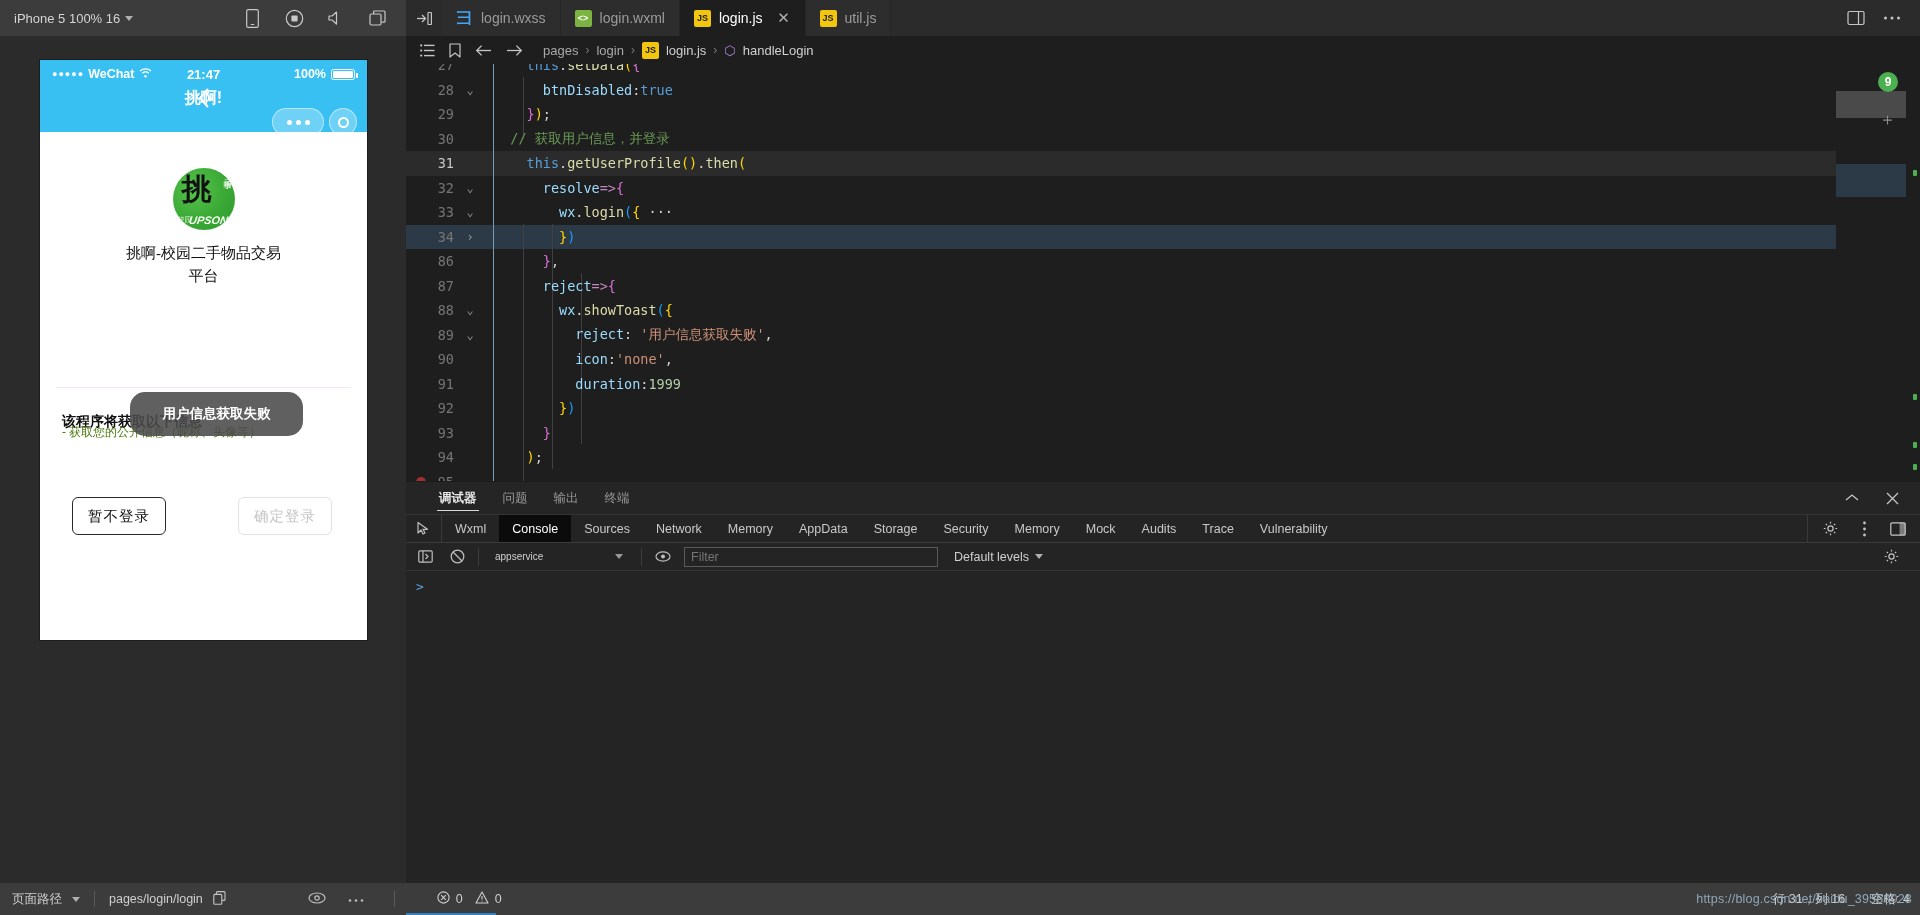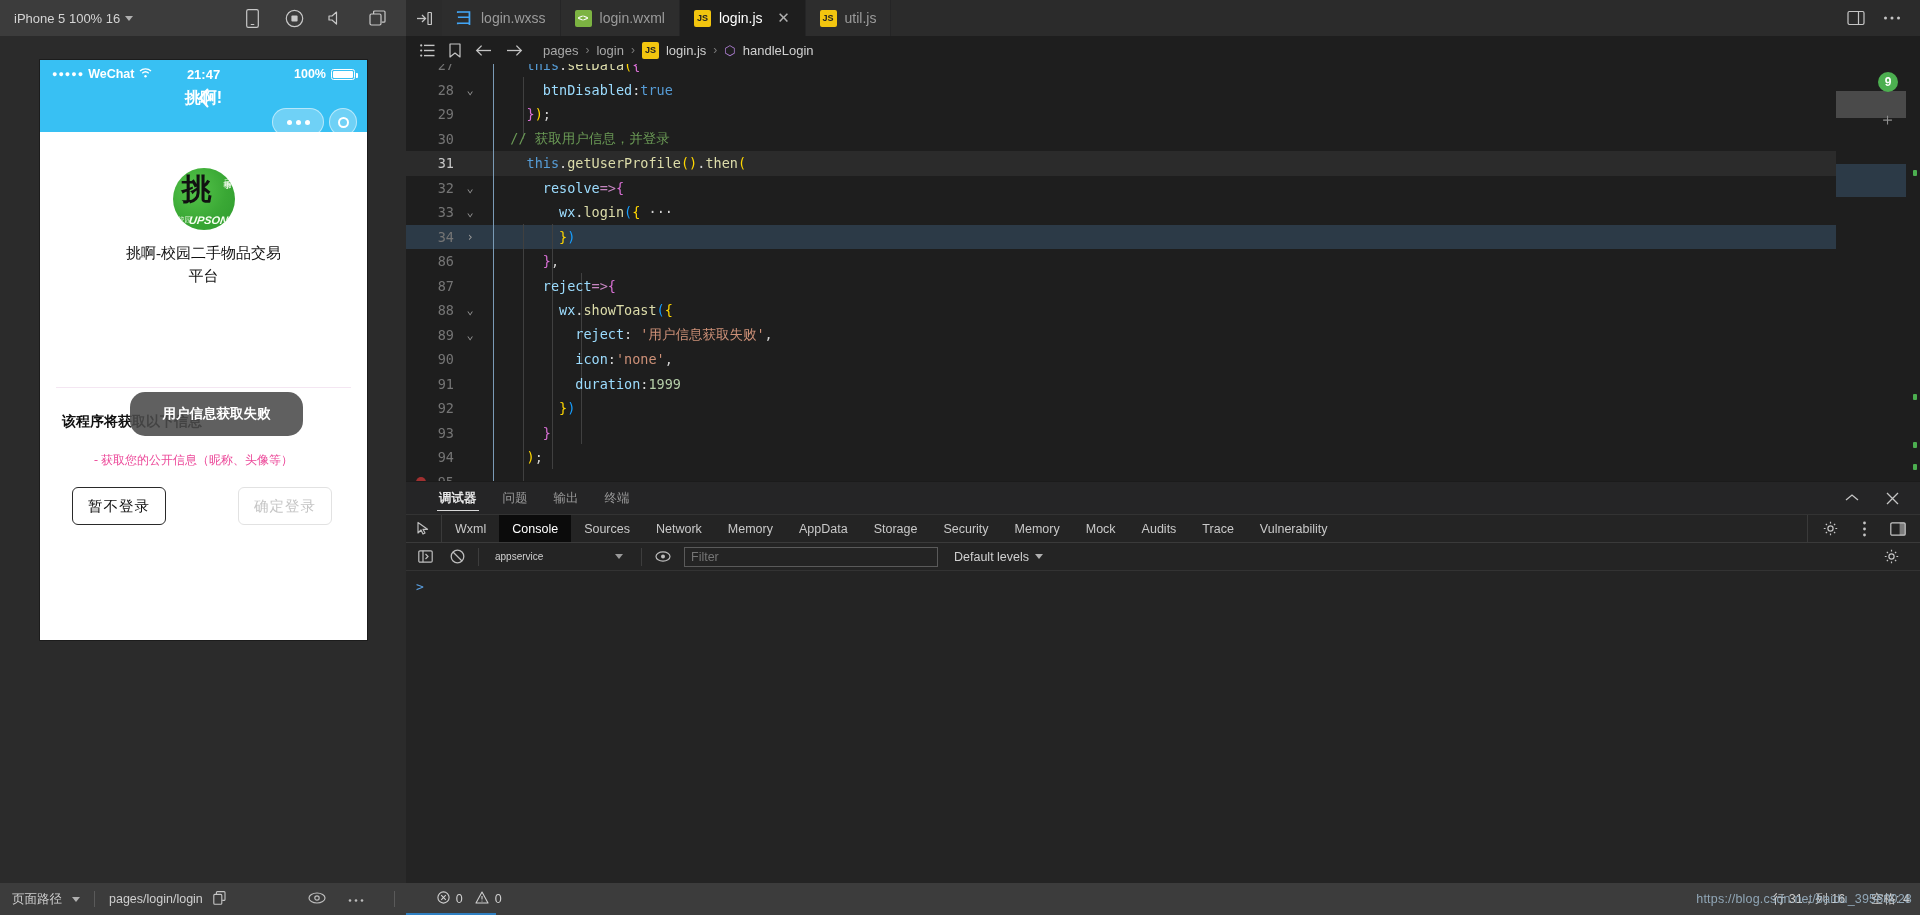--- a/index.html
+++ b/index.html
@@ -91,30 +91,30 @@
   .logo .glyph { position:absolute; left:9px; top:6px; font-size: 30px; font-weight: 900; color:#111; line-height:1; font-family:"Liberation Serif", serif;}
   .logo .vtext { position:absolute; right:4px; top:6px; font-size:8px; color:#e9f7e4; writing-mode: vertical-rl; line-height:1.05; letter-spacing:0px;}
   .logo .sub { position:absolute; left:5px; bottom:7px; font-size:7px; color:#dff3d8; line-height:1; }
   .logo .brand { position:absolute; right:6px; bottom:4px; font-size:11px; font-weight:900; color:#f5fff0; font-style: italic; font-family:"Liberation Sans", sans-serif; transform: skewX(-8deg);}
   .app-name { margin-top: 12px; font-size: 15px; color: #111; text-align:center; line-height: 1.5; width: 200px;
     font-family:"Liberation Serif", serif; font-weight: 500; }
 
   .hr-pink { position:absolute; left: 16px; right: 16px; top: 255px; height:1px; background:#f4e6f2; }
 
   .auth-title { position:absolute; left: 22px; top: 281px; font-size: 14px; color:#111; font-weight: 600; font-family:"Liberation Serif", serif;}
-  .auth-sub { position:absolute; left: 22px; top: 320px; font-size: 12px; color:#ec4899; font-family:"Liberation Serif", serif;margin-left:32px;}
+  .auth-sub { position:absolute; left: 22px; top: 292px; font-size: 12px; color:#4d7c0f; font-family:"Liberation Serif", serif;}
 
   .toast {
     position:absolute; left: 90px; top: 260px; width: 173px; height: 44px;
     background: rgba(74,74,74,0.88); border-radius: 15px; color:#fff;
     display:flex; align-items:center; justify-content:center; font-size: 13.5px; font-weight: 700;
     font-family:"Liberation Serif", serif;
   }
 
-  .btn-row { position:absolute; left: 0; right:0; top: 355px; display:flex; padding: 0 32px; gap: 72px; }
+  .btn-row { position:absolute; left: 0; right:0; top: 365px; display:flex; padding: 0 32px; gap: 72px; }
   .btn {
     width: 94px; height: 38px; border-radius: 6px; display:flex; align-items:center; justify-content:center;
     font-size: 14.5px; letter-spacing: 1px; font-family:"Liberation Serif", serif;
   }
   .btn-secondary { border: 1px solid #2a2a2a; color: #111; background:#fff; }
   .btn-disabled { border: 1px solid #e2e2e2; color: #c5c5c5; background:#fff; }
 
   
   .editor-pane { flex: 1; display:flex; flex-direction: column; min-width: 0; background:#1e1e1e; }
   .breadcrumb {

